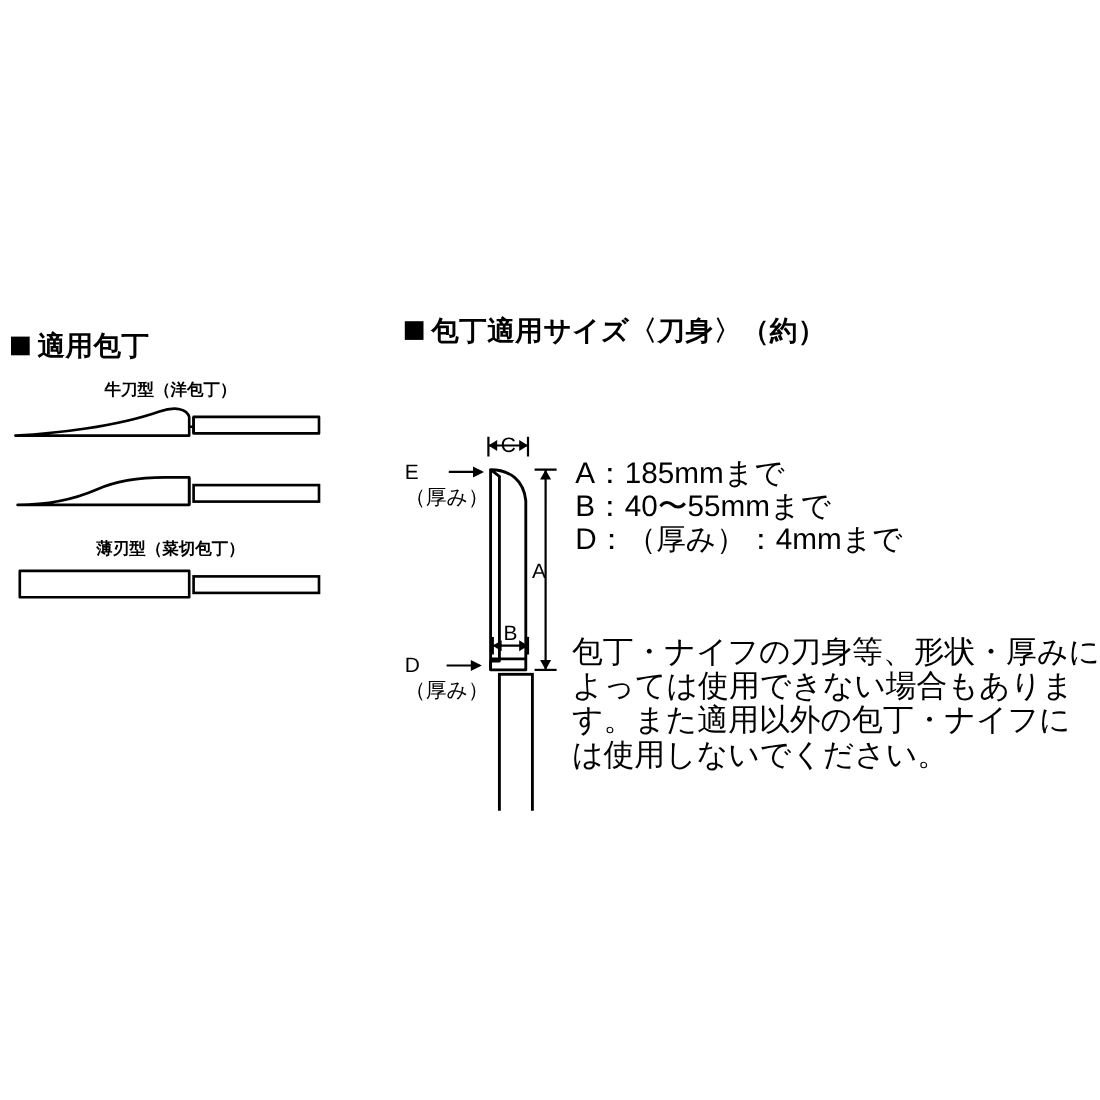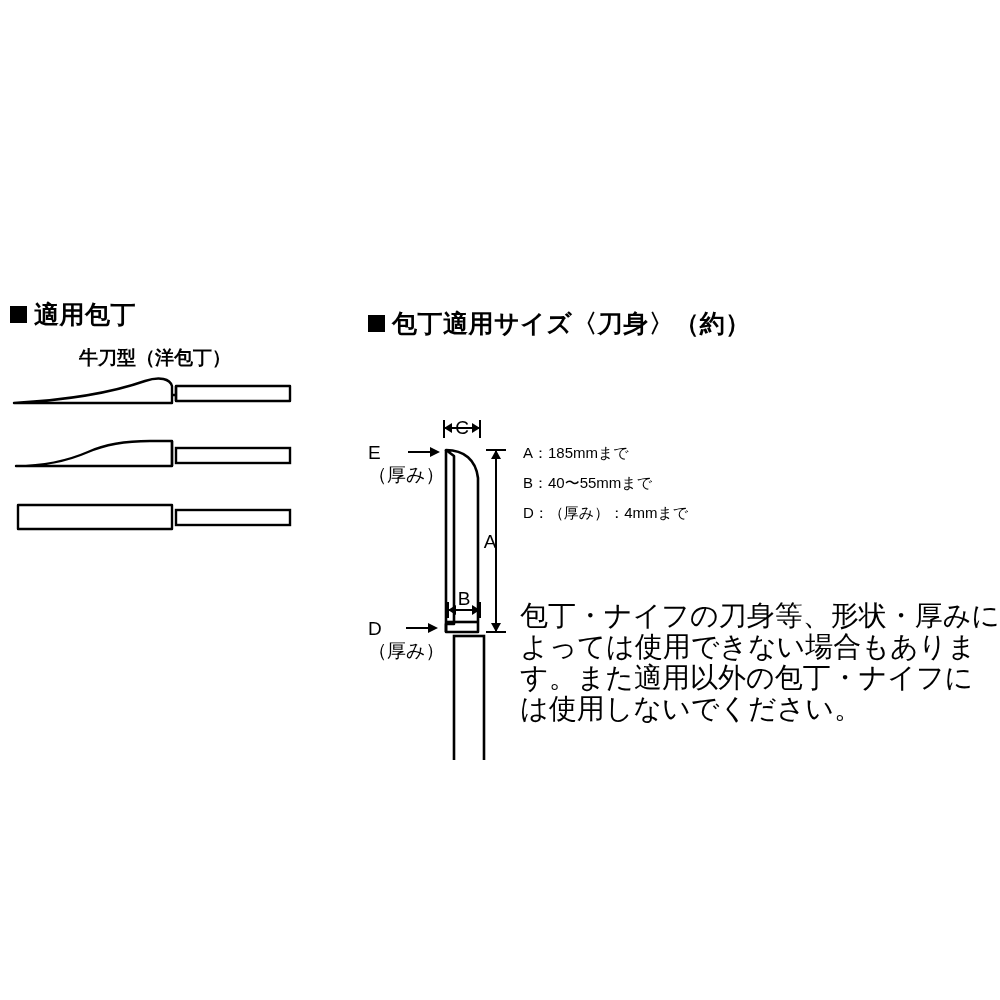--- a/index.html
+++ b/index.html
@@ -40,57 +40,57 @@
   
   #left-panel {
     left: 10px;
     top: 298px;
     width: 330px;
   }
   .knife-block {
     margin-top: 14px;
   }
   .knife-caption {
-    font-size: 19px;
+    font-size: 15px;
     font-weight: bold;
     text-align: center;
     width: 290px;
     margin: 0 0 2px 0;
     white-space: nowrap;
   }
   .knife-art {
     width: 300px;
     height: 48px;
     display: block;
   }
 
   
   #right-panel {
     left: 368px;
-    top: 307px;
+    top: 284px;
     width: 620px;
   }
 
   #diagram-wrap {
     position: relative;
     margin-top: 20px;
     height: 400px;
   }
   #blade-svg {
     position: absolute;
     left: 0;
     top: 0;
   }
 
   
   #spec-list {
     position: absolute;
     left: 155px;
     top: 78px;
-    font-size: 15px;
+    font-size: 27px;
     line-height: 30px;
     white-space: nowrap;
   }
   #note-block {
     position: absolute;
     left: 152px;
     top: 240px;
     width: 480px;
     font-size: 28px;
     line-height: 31px;
@@ -122,20 +122,21 @@
 
   <div class="knife-block">
     <svg class="knife-art" viewBox="0 0 300 48">
       <path d="M6 31 C 30 31, 55 27, 78 17 C 98 8, 120 6, 140 6 L162 6 L162 31 Z" fill="#ffffff" stroke="#000000" stroke-width="2.4" stroke-linejoin="round"></path>
       <rect x="166" y="13" width="114" height="15" fill="#ffffff" stroke="#000000" stroke-width="2.4"></rect>
       <path d="M162 6 L162 31" stroke="#000000" stroke-width="2.4"></path>
     </svg>
   </div>
 
   <div class="knife-block">
+    <div class="knife-caption">薄刃型（菜切包丁）</div>
     <svg class="knife-art" viewBox="0 0 300 48">
       <path d="M8 8 L162 8 L162 32 L8 32 Z" fill="#ffffff" stroke="#000000" stroke-width="2.4" stroke-linejoin="round"></path>
       <rect x="166" y="13" width="114" height="15" fill="#ffffff" stroke="#000000" stroke-width="2.4"></rect>
     </svg>
   </div>
 </div>
 
 <div class="panel" id="right-panel">
 
   <div class="section-heading">

